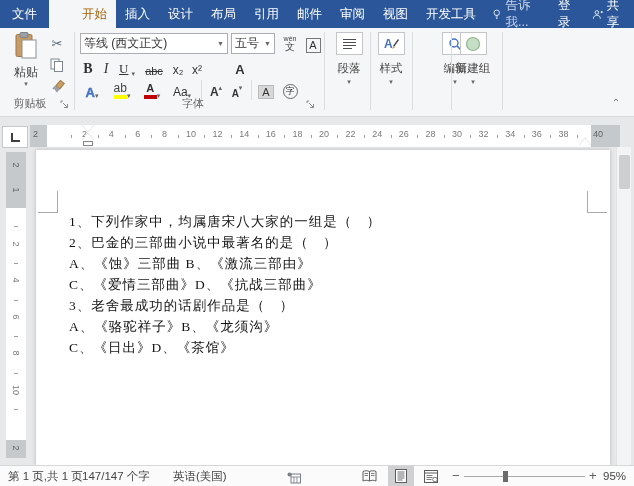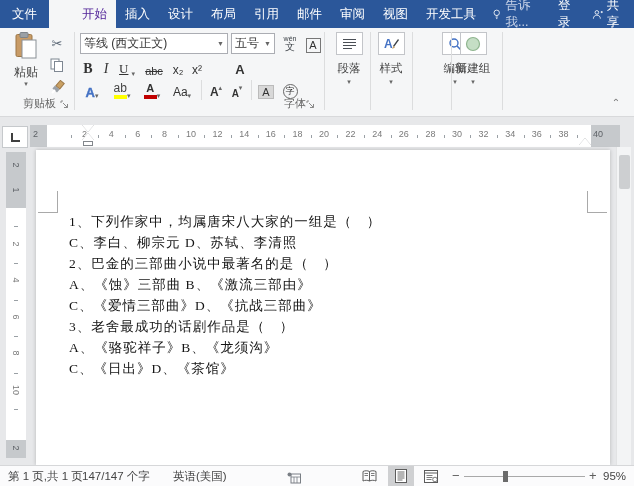--- a/index.html
+++ b/index.html
@@ -4,30 +4,30 @@
 <style>
   * { margin:0; padding:0; box-sizing:border-box; }
   html,body { width:634px; height:486px; }
   body { font-family:"Liberation Sans", sans-serif; }
   .app { position:relative; width:634px; height:486px; overflow:hidden; background:#e7e8ea; }
 
   
   .titlebar { position:absolute; left:0; top:0; width:634px; height:28px; background:#2b579a; display:flex; align-items:stretch; }
   .tab { color:#fff; font-size:12.5px; display:flex; align-items:center; padding:0 9px; cursor:default; white-space:nowrap; }
   .tab.file { padding:12px 12px; }
-  .tab.active { background:#f5f6f7; color:#4c1d95;padding-left:33px; }
+  .tab.active { background:#f5f6f7; color:#a16207;padding-left:33px; }
   .tb-right { margin-left:auto; display:flex; align-items:center; }
   .tellme { display:flex; align-items:center; color:#c9d4e8; font-size:12.5px; padding:0 8px; gap:5px; }
   .signin { color:#fff; font-size:12.5px; padding:0 12px; }
   .share { display:flex; align-items:center; color:#fff; font-size:12.5px; padding:0 10px 0 4px; gap:4px; }
 
   
   .ribbon { position:absolute; left:0; top:28px; width:634px; height:89px; background:#f5f6f7; border-bottom:1px solid #d8d9db; font-size:12px; color:#444; }
   .vsep { position:absolute; top:4px; height:78px; width:1px; background:#dcddde; }
-  .grp-label { position:absolute; top:68px; height:16px; font-size:11px; color:#666; text-align:right; }
+  .grp-label { position:absolute; top:68px; height:16px; font-size:11px; color:#666; text-align:center; }
   .launcher { position:absolute; top:71px; width:10px; height:10px; }
 
   .paste-btn { position:absolute; left:6px; top:4px; width:40px; height:64px; text-align:center; }
   .paste-btn .lbl { font-size:12px; color:#444; margin-top:2px; }
   .dd { font-size:7px; color:#666; line-height:6px; }
   .mini-btn { position:absolute; width:22px; height:20px; display:flex; align-items:center; justify-content:center; }
 
   .combo { position:absolute; top:5px; height:21px; background:#fff; border:1px solid #abadb3; display:flex; align-items:center; font-size:12px; color:#333; padding:0 3px; }
   .combo .ctext { flex:1; overflow:hidden; white-space:nowrap; }
   .combo .carr { font-size:7px; color:#666; padding-left:2px; }
@@ -380,21 +380,20 @@
       <span class="vr-gray-num" style="top:291px;">2</span>
     </div>
 
     <div class="page">
       <div class="crop" style="left:21px; top:41px; width:1px; height:22px;"></div>
       <div class="crop" style="left:2px; top:62px; width:20px; height:1px;"></div>
       <div class="crop" style="left:551px; top:41px; width:1px; height:22px;"></div>
       <div class="crop" style="left:551px; top:62px; width:20px; height:1px;"></div>
       <div class="doc-text">
           <div class="doc-line">1、下列作家中，均属唐宋八大家的一组是（　）</div>
-          <div class="doc-line">C、李白、柳宗元 D、苏轼、李清照</div>
           <div class="doc-line">2、巴金的三部曲小说中最著名的是（　）</div>
           <div class="doc-line">A、《蚀》三部曲 B、《激流三部由》</div>
           <div class="doc-line">C、《爱情三部曲》D、《抗战三部曲》</div>
           <div class="doc-line">3、老舍最成功的话剧作品是（　）</div>
           <div class="doc-line">A、《骆驼祥子》B、《龙须沟》</div>
           <div class="doc-line">C、《日出》D、《茶馆》</div>
         </div>
     </div>
 
     <div class="vscroll">

